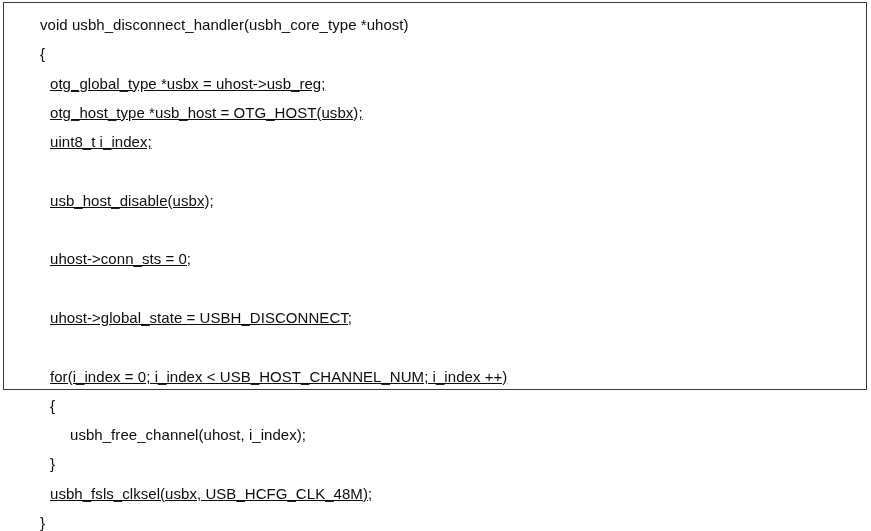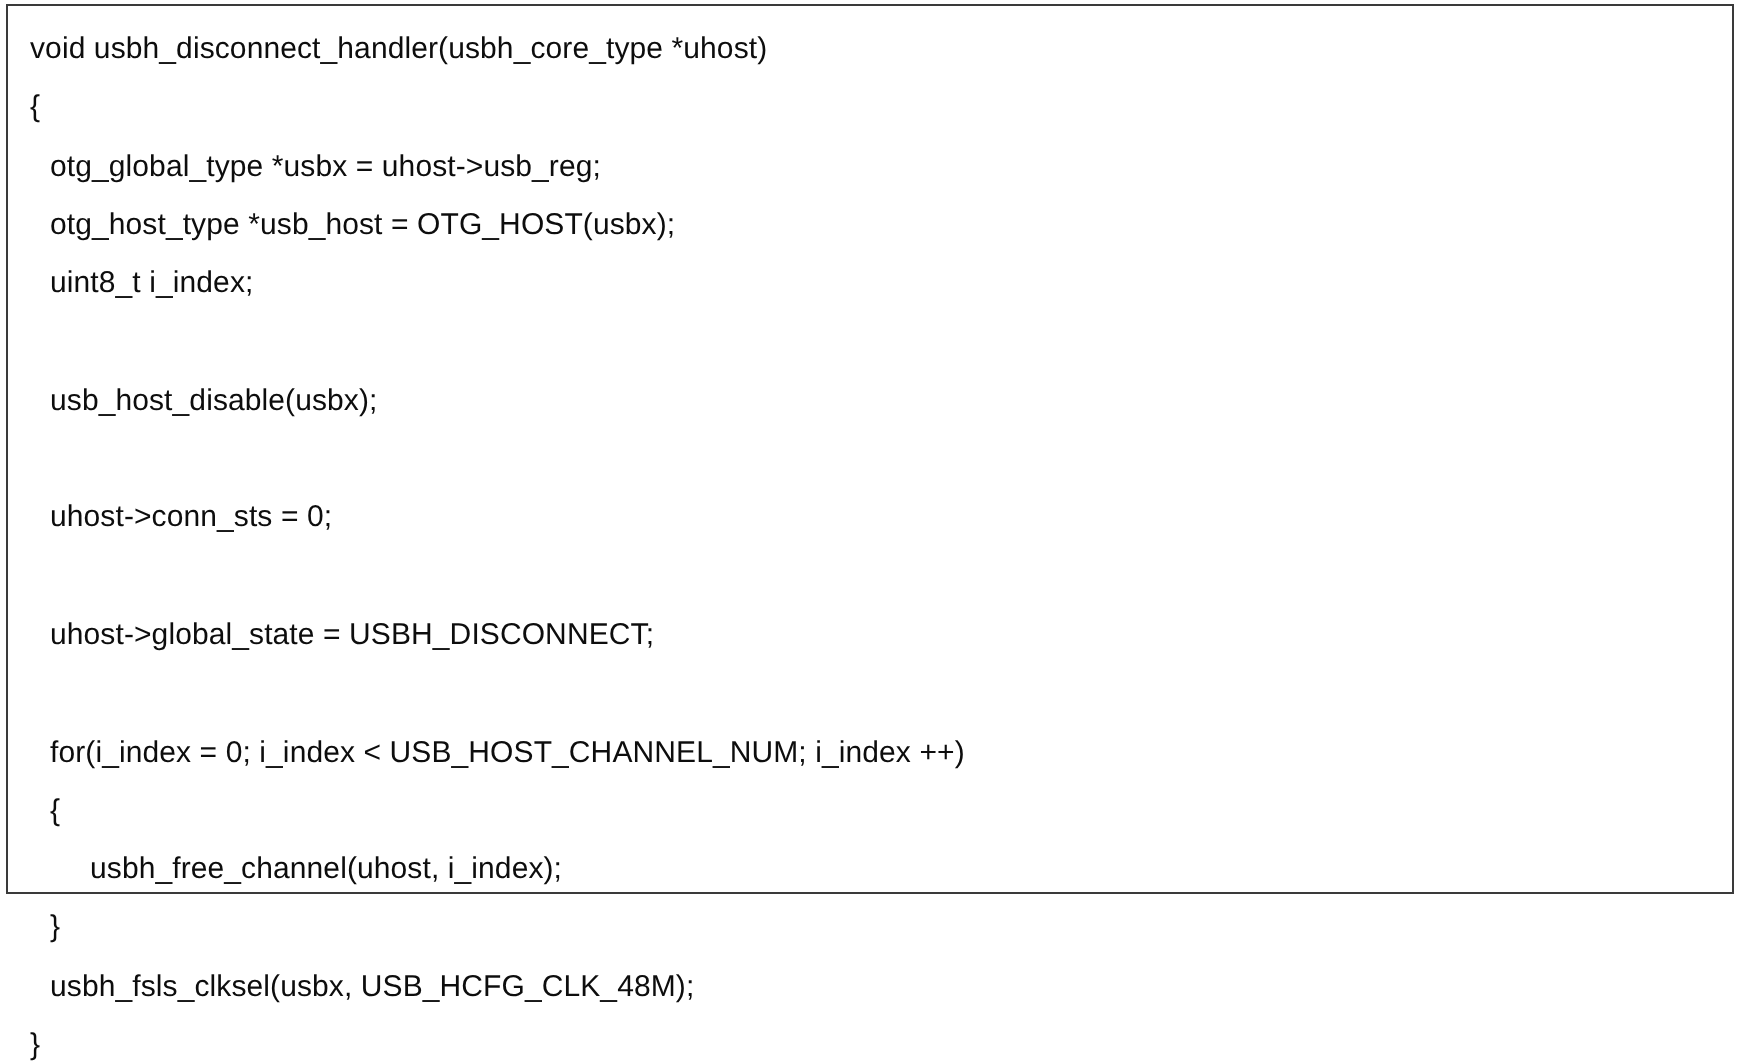--- a/index.html
+++ b/index.html
@@ -12,41 +12,42 @@
     width: 871px;
     height: 531px;
     font-family: "Liberation Sans", sans-serif;
     overflow: hidden;
   }
   #code-figure {
     position: absolute;
     left: 3px;
     top: 2px;
     width: 864px;
-    height: 445px;
+    height: 388px;
     box-sizing: border-box;
     border: 1px solid #3a3a3a;
     background: #ffffff;
+    padding-left: 25px;
   }
   #code-listing {
     padding: 7px 0 0 0;
     margin: 0;
   }
   .code-line {
     font-family: "Liberation Sans", sans-serif;
     font-size: 15px;
     line-height: 29.3px;
     color: #0d0d0d;
     white-space: pre;
     padding-left: 11px;
     height: 29.3px;
     letter-spacing: 0.05px;
   }
   .code-line.indent-0 { padding-left: 11px; }
-  .code-line.indent-1 { padding-left: 21px; }
+  .code-line.indent-1 { padding-left: 21px; text-decoration: underline; }
   .code-line.indent-2 { padding-left: 41px; }
   .code-line.blank { color: transparent; }
 </style>
 </head>
 <body>
 
 <div id="code-figure" style="border-color: rgb(58, 58, 58); background: rgb(255, 255, 255);">
   <pre id="code-listing" style="color: rgb(13, 13, 13);"><div class="code-line indent-0">void usbh_disconnect_handler(usbh_core_type *uhost)</div><div class="code-line indent-0">{</div><div class="code-line indent-1">otg_global_type *usbx = uhost-&gt;usb_reg;</div><div class="code-line indent-1">otg_host_type *usb_host = OTG_HOST(usbx);</div><div class="code-line indent-1">uint8_t i_index;</div><div class="code-line indent-0 blank">&nbsp;</div><div class="code-line indent-1">usb_host_disable(usbx);</div><div class="code-line indent-0 blank">&nbsp;</div><div class="code-line indent-1">uhost-&gt;conn_sts = 0;</div><div class="code-line indent-0 blank">&nbsp;</div><div class="code-line indent-1">uhost-&gt;global_state = USBH_DISCONNECT;</div><div class="code-line indent-0 blank">&nbsp;</div><div class="code-line indent-1">for(i_index = 0; i_index &lt; USB_HOST_CHANNEL_NUM; i_index ++)</div><div class="code-line indent-1">{</div><div class="code-line indent-2">usbh_free_channel(uhost, i_index);</div><div class="code-line indent-1">}</div><div class="code-line indent-1">usbh_fsls_clksel(usbx, USB_HCFG_CLK_48M);</div><div class="code-line indent-0">}</div></pre>
 </div>
 

